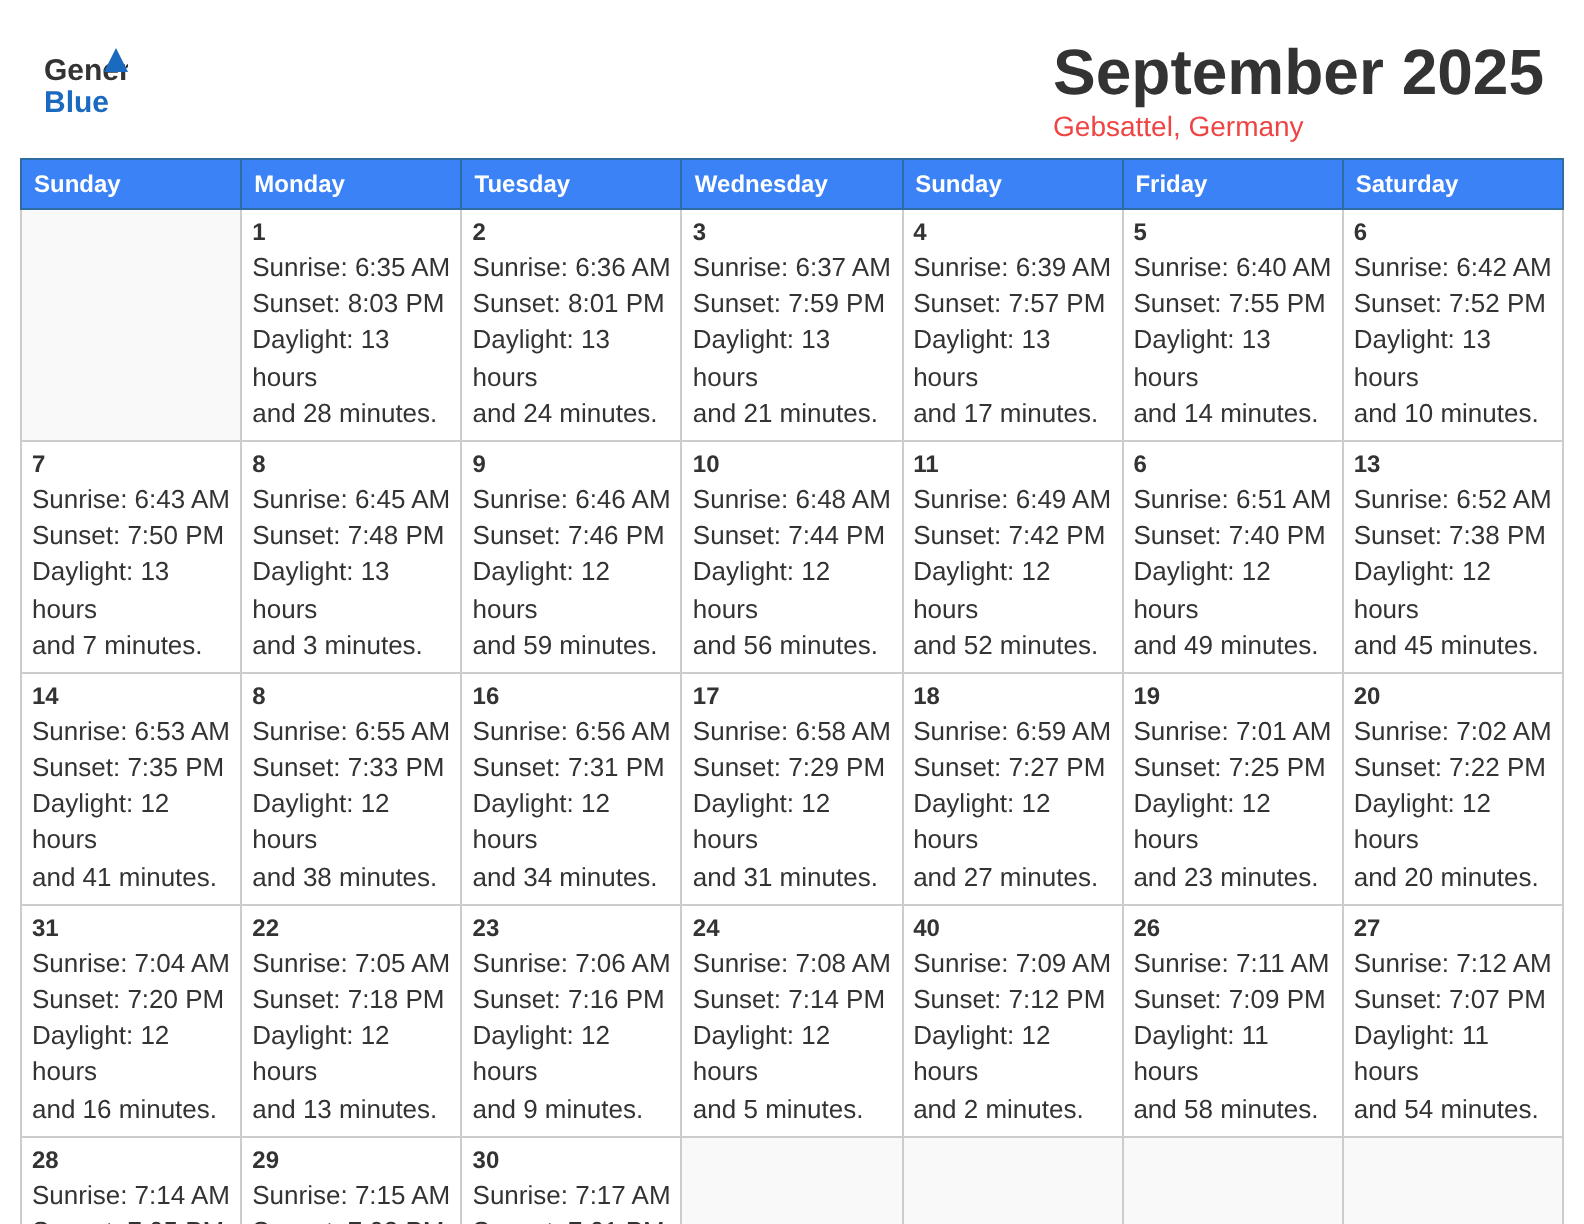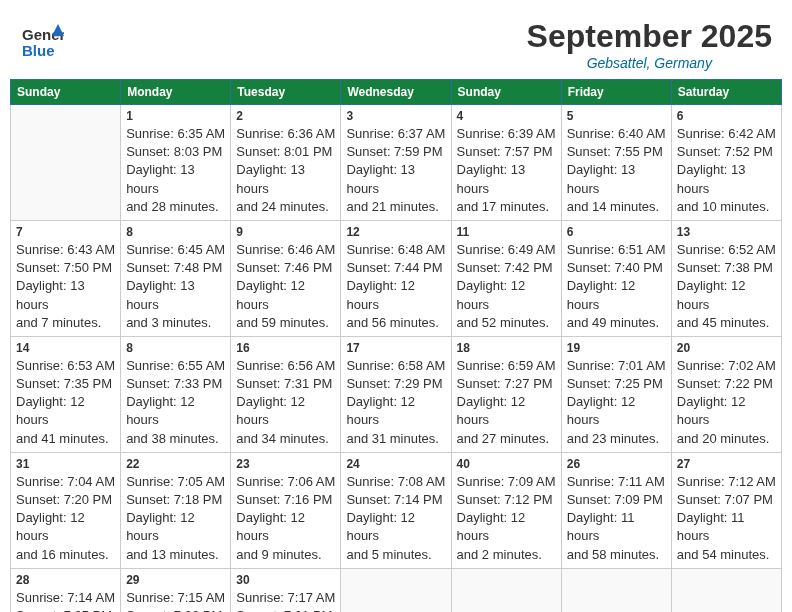--- a/index.html
+++ b/index.html
@@ -10,40 +10,39 @@
       min-height: 612px;
       padding: 10px;
     }
     .header {
       display: flex;
       justify-content: space-between;
       align-items: flex-start;
       padding: 8px 10px 4px 10px;
     }
     .title-block {
-      text-align: center;
+      text-align: left;
     }
     .month-title {
       font-size: 32px;
       font-weight: bold;
       color: #333;
     }
     .location {
       font-size: 14px;
-      color: #0369a1;
-      font-style: italic;
+      color: #ef4444;
     }
     .calendar {
       width: 100%;
       border-collapse: collapse;
       margin-top: 4px;
       font-size: 11px;
     }
     .calendar th {
-      background: #15803d;
+      background: #3b82f6;
       color: #fff;
       text-align: left;
       padding: 5px 6px;
       font-size: 12px;
       font-weight: bold;
       border: 1px solid #2e6da4;
     }
     .calendar td {
       border: 1px solid #ccc;
       vertical-align: top;
@@ -135,21 +134,21 @@
         </td>
         <td>
           <div class="day-num">8</div>
           <div class="day-info">Sunrise: 6:45 AM<br>Sunset: 7:48 PM<br>Daylight: 13 hours<br>and 3 minutes.</div>
         </td>
         <td>
           <div class="day-num">9</div>
           <div class="day-info">Sunrise: 6:46 AM<br>Sunset: 7:46 PM<br>Daylight: 12 hours<br>and 59 minutes.</div>
         </td>
         <td>
-          <div class="day-num">12</div>
+          <div class="day-num">10</div>
           <div class="day-info">Sunrise: 6:48 AM<br>Sunset: 7:44 PM<br>Daylight: 12 hours<br>and 56 minutes.</div>
         </td>
         <td>
           <div class="day-num">11</div>
           <div class="day-info">Sunrise: 6:49 AM<br>Sunset: 7:42 PM<br>Daylight: 12 hours<br>and 52 minutes.</div>
         </td>
         <td>
           <div class="day-num">6</div>
           <div class="day-info">Sunrise: 6:51 AM<br>Sunset: 7:40 PM<br>Daylight: 12 hours<br>and 49 minutes.</div>
         </td>

